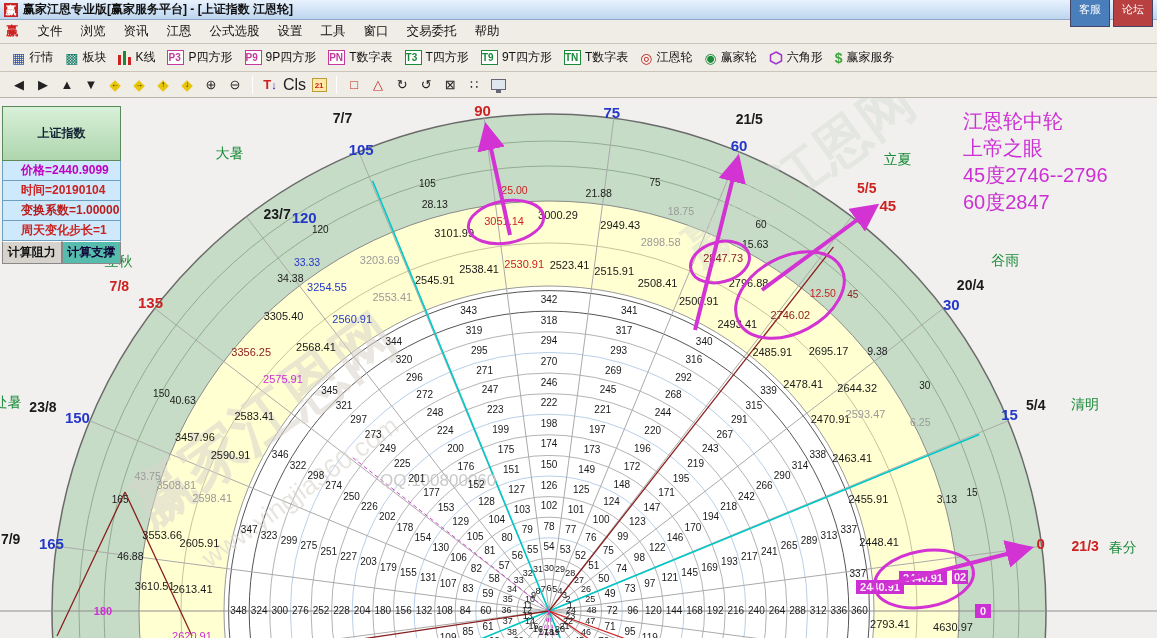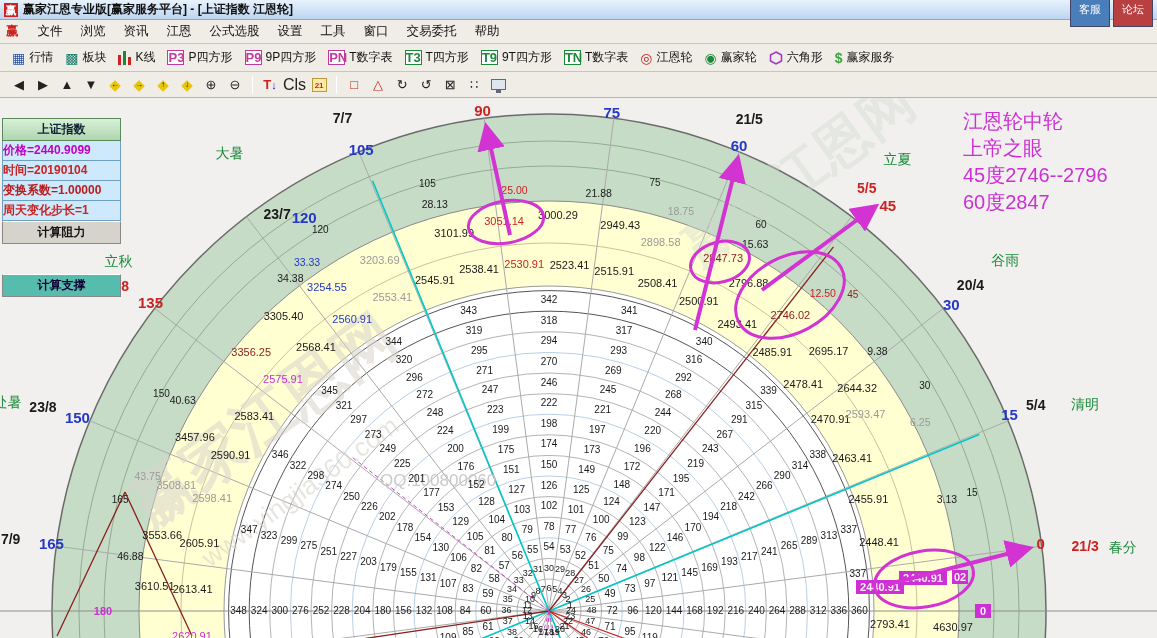--- a/index.html
+++ b/index.html
@@ -15,21 +15,21 @@
   .tb-tab.blue { background:#4a7ebb; }
   .tb-tab.red  { background:#b84040; }
   .menubar { height:24px; background:#f0ede6; border-bottom:1px solid #c9c5bb; display:flex; align-items:center;
     padding:0 6px; font-size:12.5px; color:#111; }
   .menubar .logo { color:#c22; font-weight:bold; margin-right:10px; }
   .menu-item { padding:2px 9px; cursor:pointer; }
   .toolbar1 { height:28px; background:#f0ede6; border-bottom:1px solid #c9c5bb; display:flex; align-items:center;
     padding:0 6px; font-size:12px; color:#111; }
   .tb1-item { display:flex; align-items:center; gap:4px; padding:2px 6px; cursor:pointer; white-space:nowrap; }
   .lettericon { display:inline-block; width:17px; height:15px; line-height:13px; text-align:left;
-    font-size:13px; font-weight:bold; border:1px solid; background:#fff; }
+    font-size:10px; font-weight:bold; border:1px solid; background:#fff; }
   .glyphicon { font-size:14px; line-height:14px; }
   .kline-ico { display:inline-flex; gap:2px; align-items:flex-end; height:14px; }
   .kline-ico i { width:3px; background:#c22; height:10px; }
   .kline-ico i:nth-child(2){ background:#1a8a3a; height:14px; }
   .kline-ico i:nth-child(3){ background:#c22; height:8px; }
   .toolbar2 { height:26px; background:#f0ede6; border-bottom:1px solid #b9b5ab; display:flex; align-items:center;
     padding:0 8px; gap:2px; }
   .tb2-btn { min-width:22px; height:20px; display:flex; align-items:center; justify-content:center;
     font-size:13px; color:#222; cursor:pointer; position:relative; }
   .tb2-sep { width:1px; height:18px; background:#b5b1a7; border-right:1px solid #fff; margin:0 4px; }
@@ -37,27 +37,27 @@
   .diamond i { position:absolute; left:50%; top:50%; transform:translate(-50%,-54%); font-style:normal;
     font-size:8px; color:#111; }
   .cal { background:#ffe9a8; border:1px solid #b89b3a; color:#c22; font-size:8px; font-weight:bold;
     width:15px; height:14px; line-height:13px; text-align:center; }
   .monitor { width:15px; height:11px; border:1.5px solid #667; background:#dfe6ee; position:relative; }
   .monitor:after { content:""; position:absolute; left:4px; bottom:-4px; width:5px; height:3px; background:#667; }
   .main { position:absolute; left:0; top:98px; width:1157px; height:540px; background:#f1f0ee; }
   #wheelsvg { position:absolute; left:0; top:0; }
   .panel { position:absolute; left:2px; top:8px; width:119px; font-size:12px; font-weight:bold; z-index:5; }
   .panel .hdr { background:linear-gradient(#d8f0d8,#aed6ae); border:1px solid #5a8a5a; color:#123;
-    text-align:center; padding:2px 0;margin-top:12px; }
-  .panel .row { background:#cde9fb; border:1px solid #6f9fc0; border-top:none; padding:1px 0; white-space:nowrap; overflow:hidden; }
-  .panel .btns { display:flex;flex-direction:column; }
+    text-align:center; padding:18px 0; }
+  .panel .row { background:#cde9fb; border:1px solid #6f9fc0; border-top:none; padding:1px 18px; white-space:nowrap; overflow:hidden; }
+  .panel .btns { display:flex; }
   .panel button { flex:1; font-size:12px; font-weight:bold; padding:2px 0; border:1px solid #888;
     border-top:1px solid #fff; cursor:pointer; font-family:inherit; }
   .panel .btn-res { background:#d6d3cc; color:#111; }
-  .panel .btn-sup { background:#55bcae; color:#103;margin-top:30px; }
+  .panel .btn-sup { background:#55bcae; color:#103; }
   .annot { position:absolute; left:963px; top:10px; color:#cc2fd4; font-size:20px; line-height:27px;
     z-index:4; white-space:nowrap; }
 </style>
 </head>
 <body>
 
 <div class="titlebar">
   <span class="logo">赢</span>
   <span class="title">赢家江恩专业版[赢家服务平台] - [上证指数 江恩轮]</span>
   <span class="spacer"></span>

